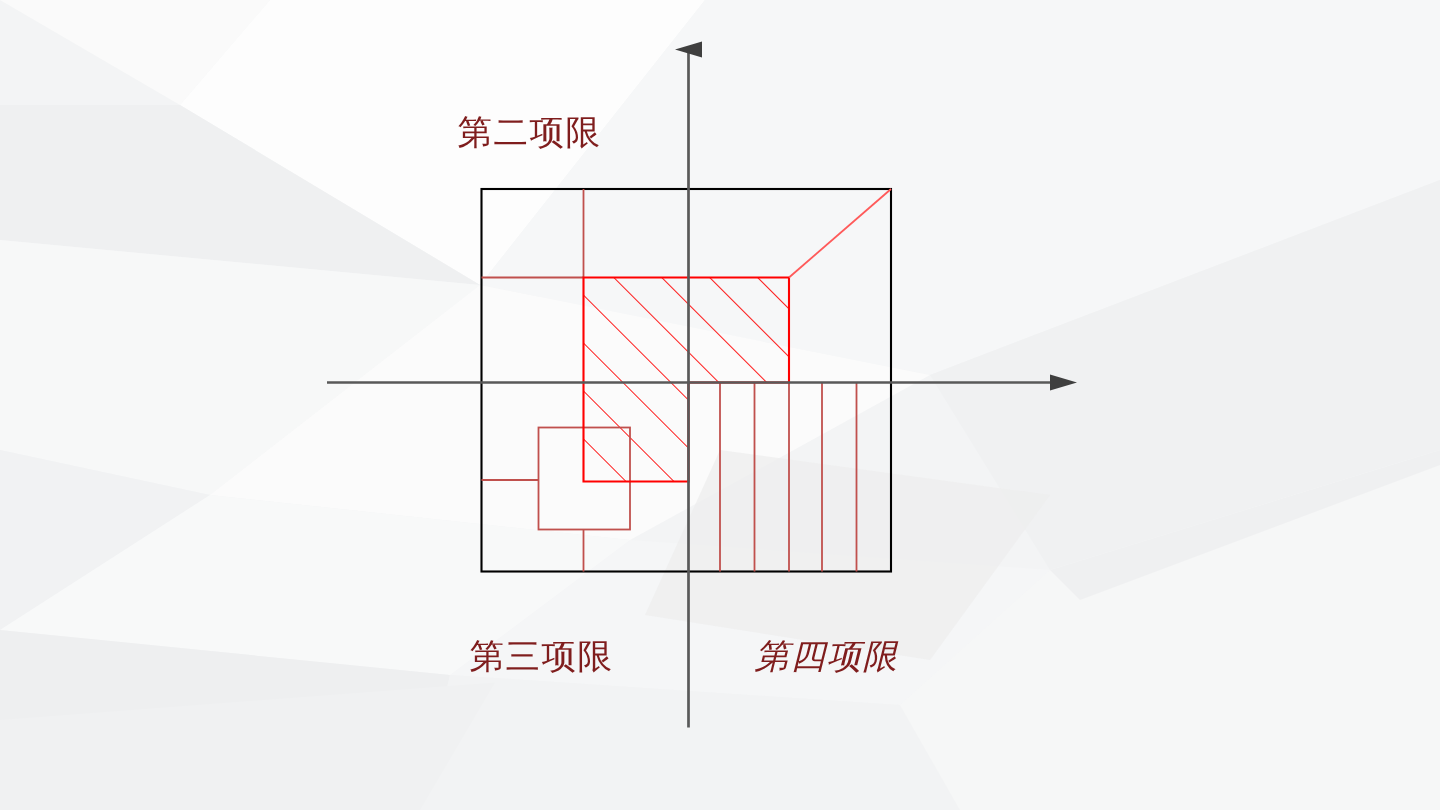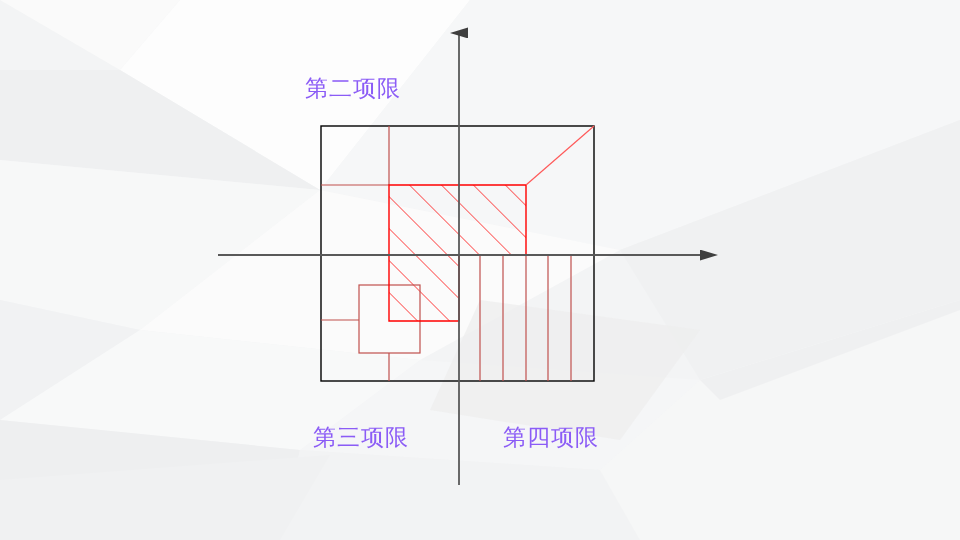--- a/index.html
+++ b/index.html
@@ -22,30 +22,30 @@
     left: 0; top: 0;
     width: 960px; height: 540px;
   }
   #diagram {
     position: absolute;
     left: 0; top: 0;
     width: 960px; height: 540px;
   }
   .quad-label {
     position: absolute;
-    color: #8b5cf6;
+    color: #7f1d1d;
     font-size: 23px;
     font-family: "Liberation Sans", sans-serif;
     letter-spacing: 1px;
     white-space: nowrap;
   }
   #label-q1 { left: 489px; top: 73px; }
   #label-q2 { left: 305px; top: 73px; }
   #label-q3 { left: 313px; top: 422px; }
-  #label-q4 { left: 503px; top: 422px; }
+  #label-q4 { left: 503px; top: 422px; font-style: italic; }
 </style>
 </head>
 <body>
 
 <div id="slide">
 
   <svg id="bg-polygons" viewBox="0 0 960 540" preserveAspectRatio="none">
     <rect x="0" y="0" width="960" height="540" fill="#f3f4f5"></rect>
     <polygon points="0,0 180,0 120,70" fill="#fafafa"></polygon>
     <polygon points="180,0 470,0 320,190 120,70" fill="#fdfdfd"></polygon>

